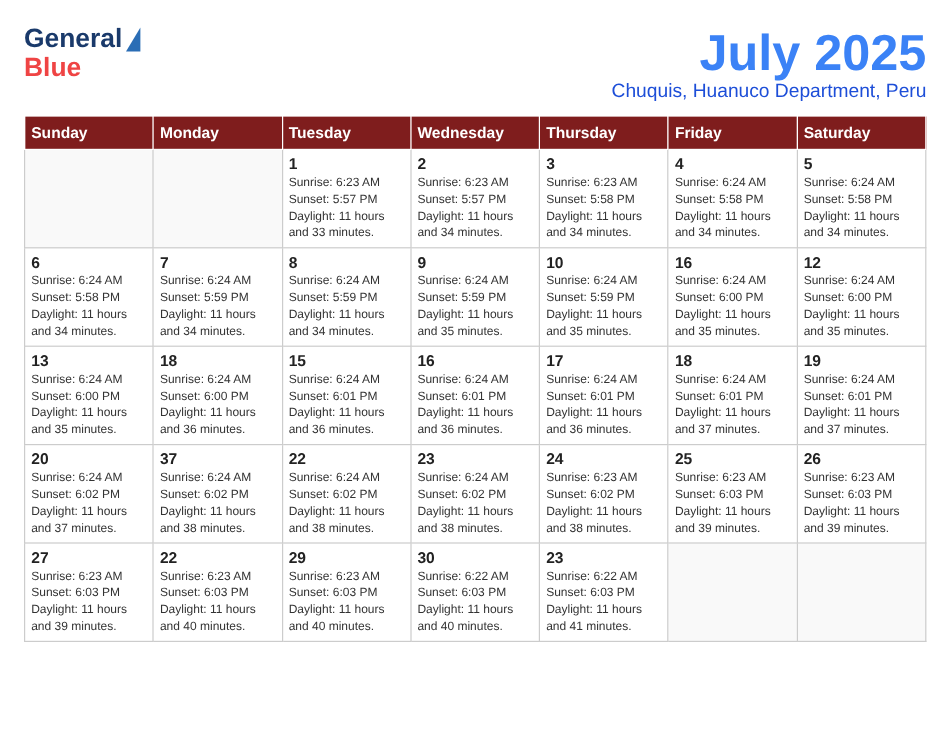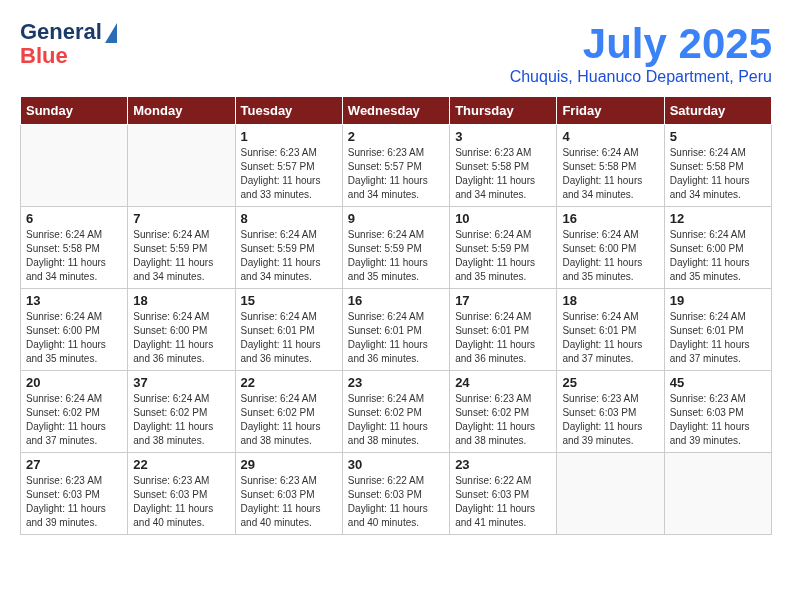--- a/index.html
+++ b/index.html
@@ -217,21 +217,21 @@
         </td>
         <td>
           <span class="day-num">24</span>
           <div class="day-info">Sunrise: 6:23 AM<br>Sunset: 6:02 PM<br>Daylight: 11 hours and 38 minutes.</div>
         </td>
         <td>
           <span class="day-num">25</span>
           <div class="day-info">Sunrise: 6:23 AM<br>Sunset: 6:03 PM<br>Daylight: 11 hours and 39 minutes.</div>
         </td>
         <td>
-          <span class="day-num">45</span>
+          <span class="day-num">26</span>
           <div class="day-info">Sunrise: 6:23 AM<br>Sunset: 6:03 PM<br>Daylight: 11 hours and 39 minutes.</div>
         </td>
       </tr>
       <tr>
         <td>
           <span class="day-num">27</span>
           <div class="day-info">Sunrise: 6:23 AM<br>Sunset: 6:03 PM<br>Daylight: 11 hours and 39 minutes.</div>
         </td>
         <td>
           <span class="day-num">22</span>

